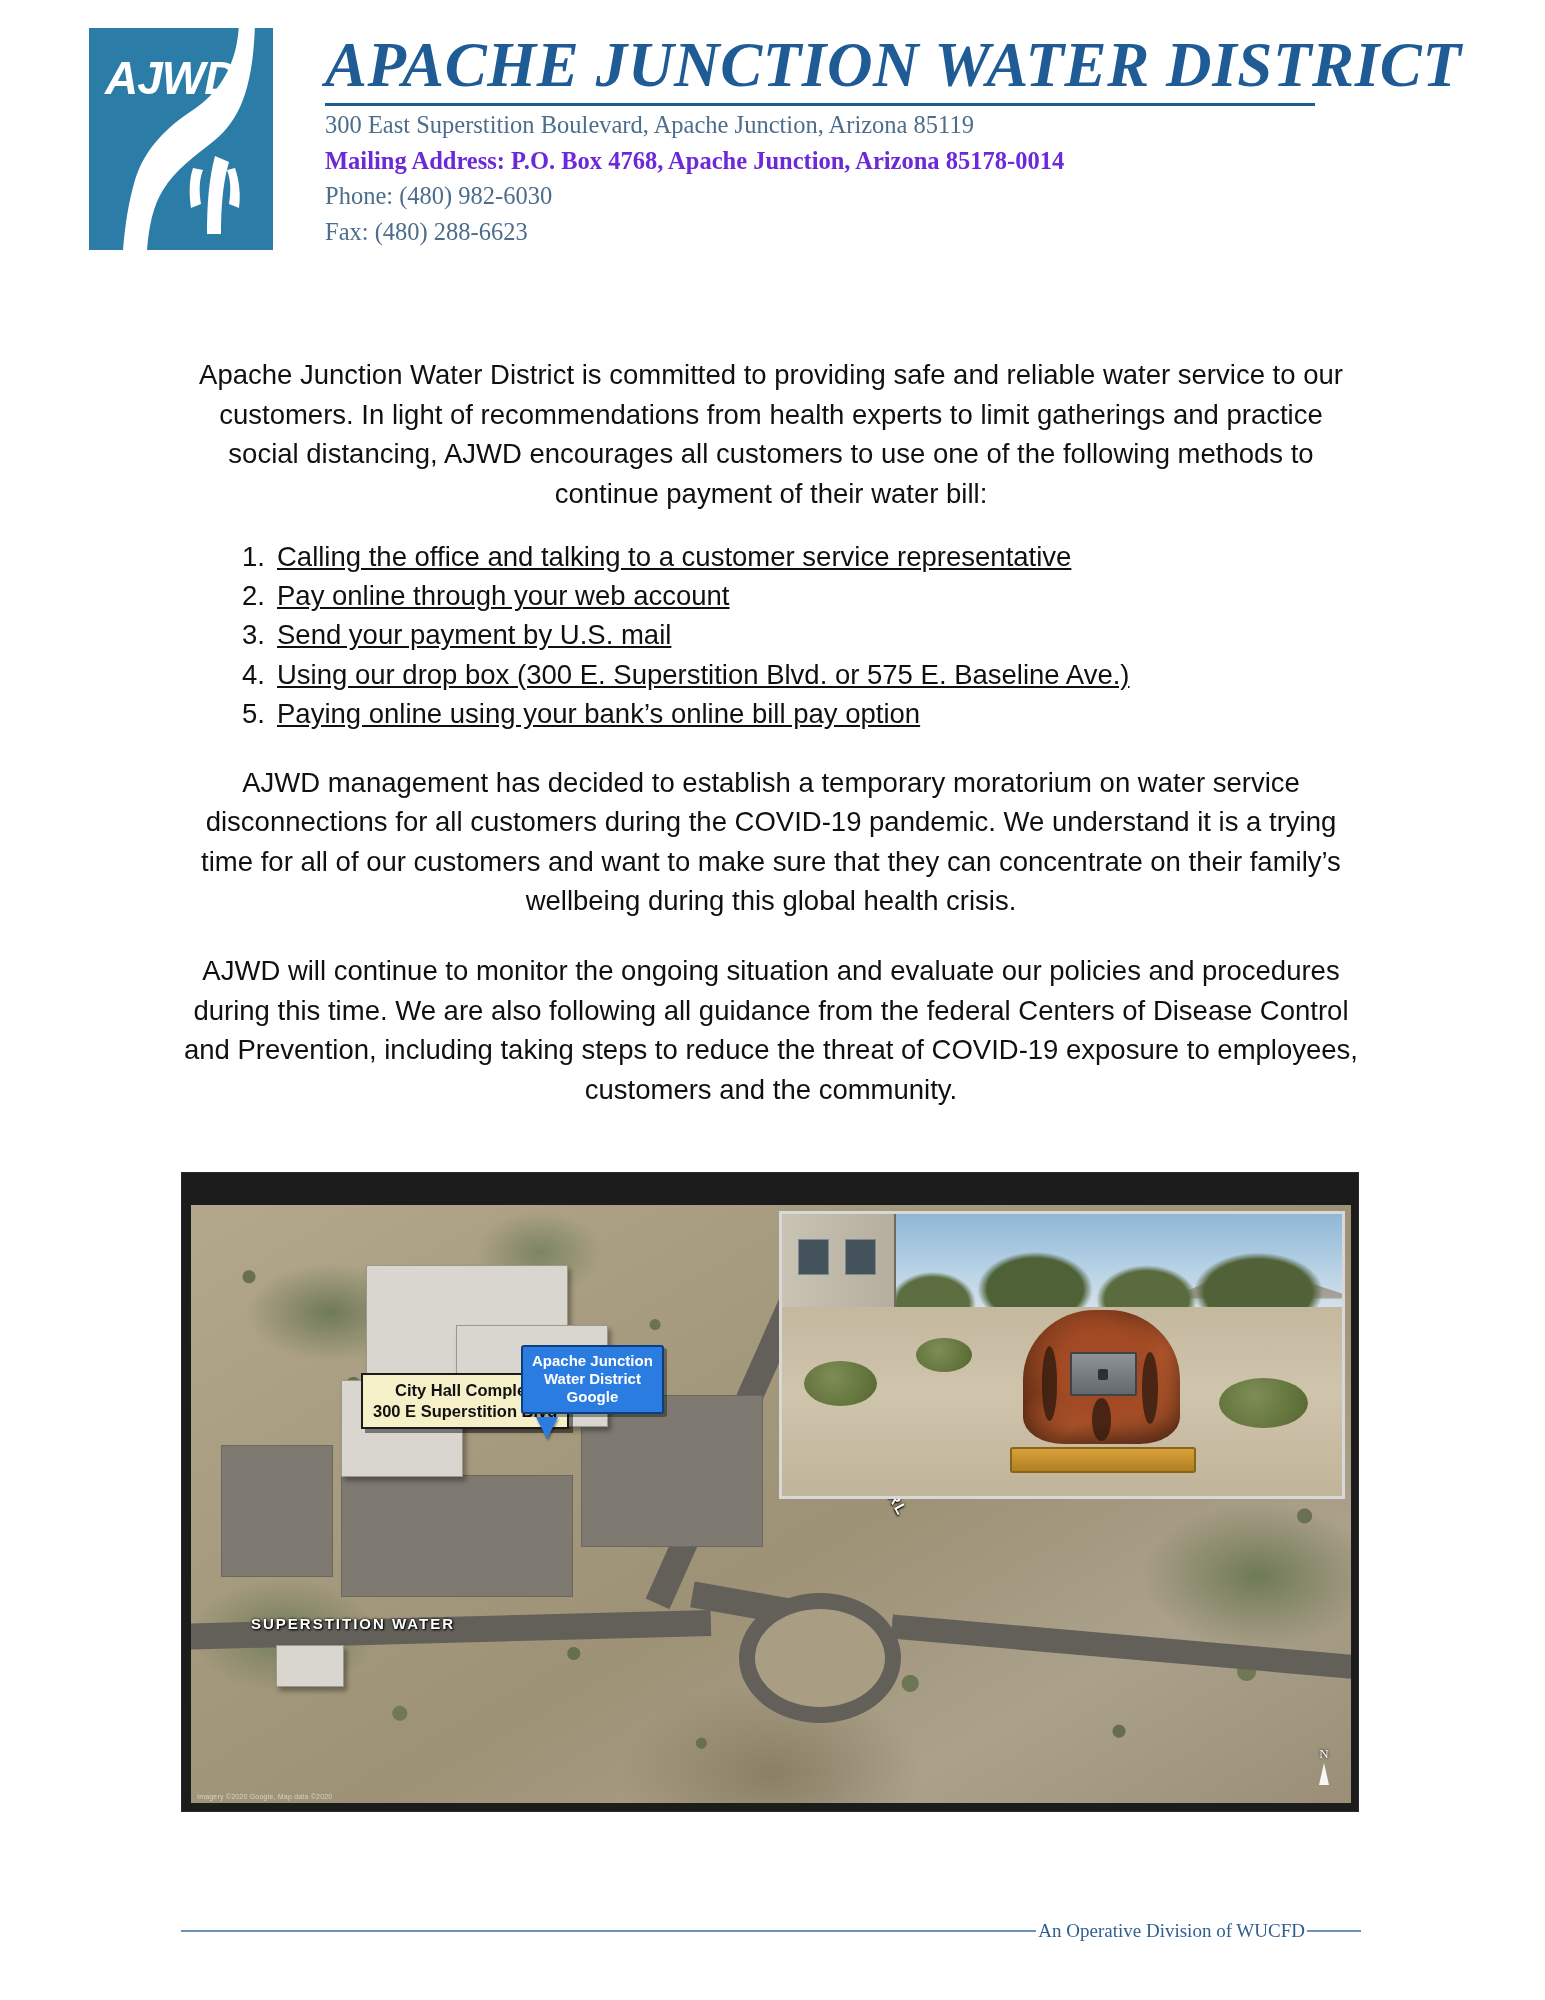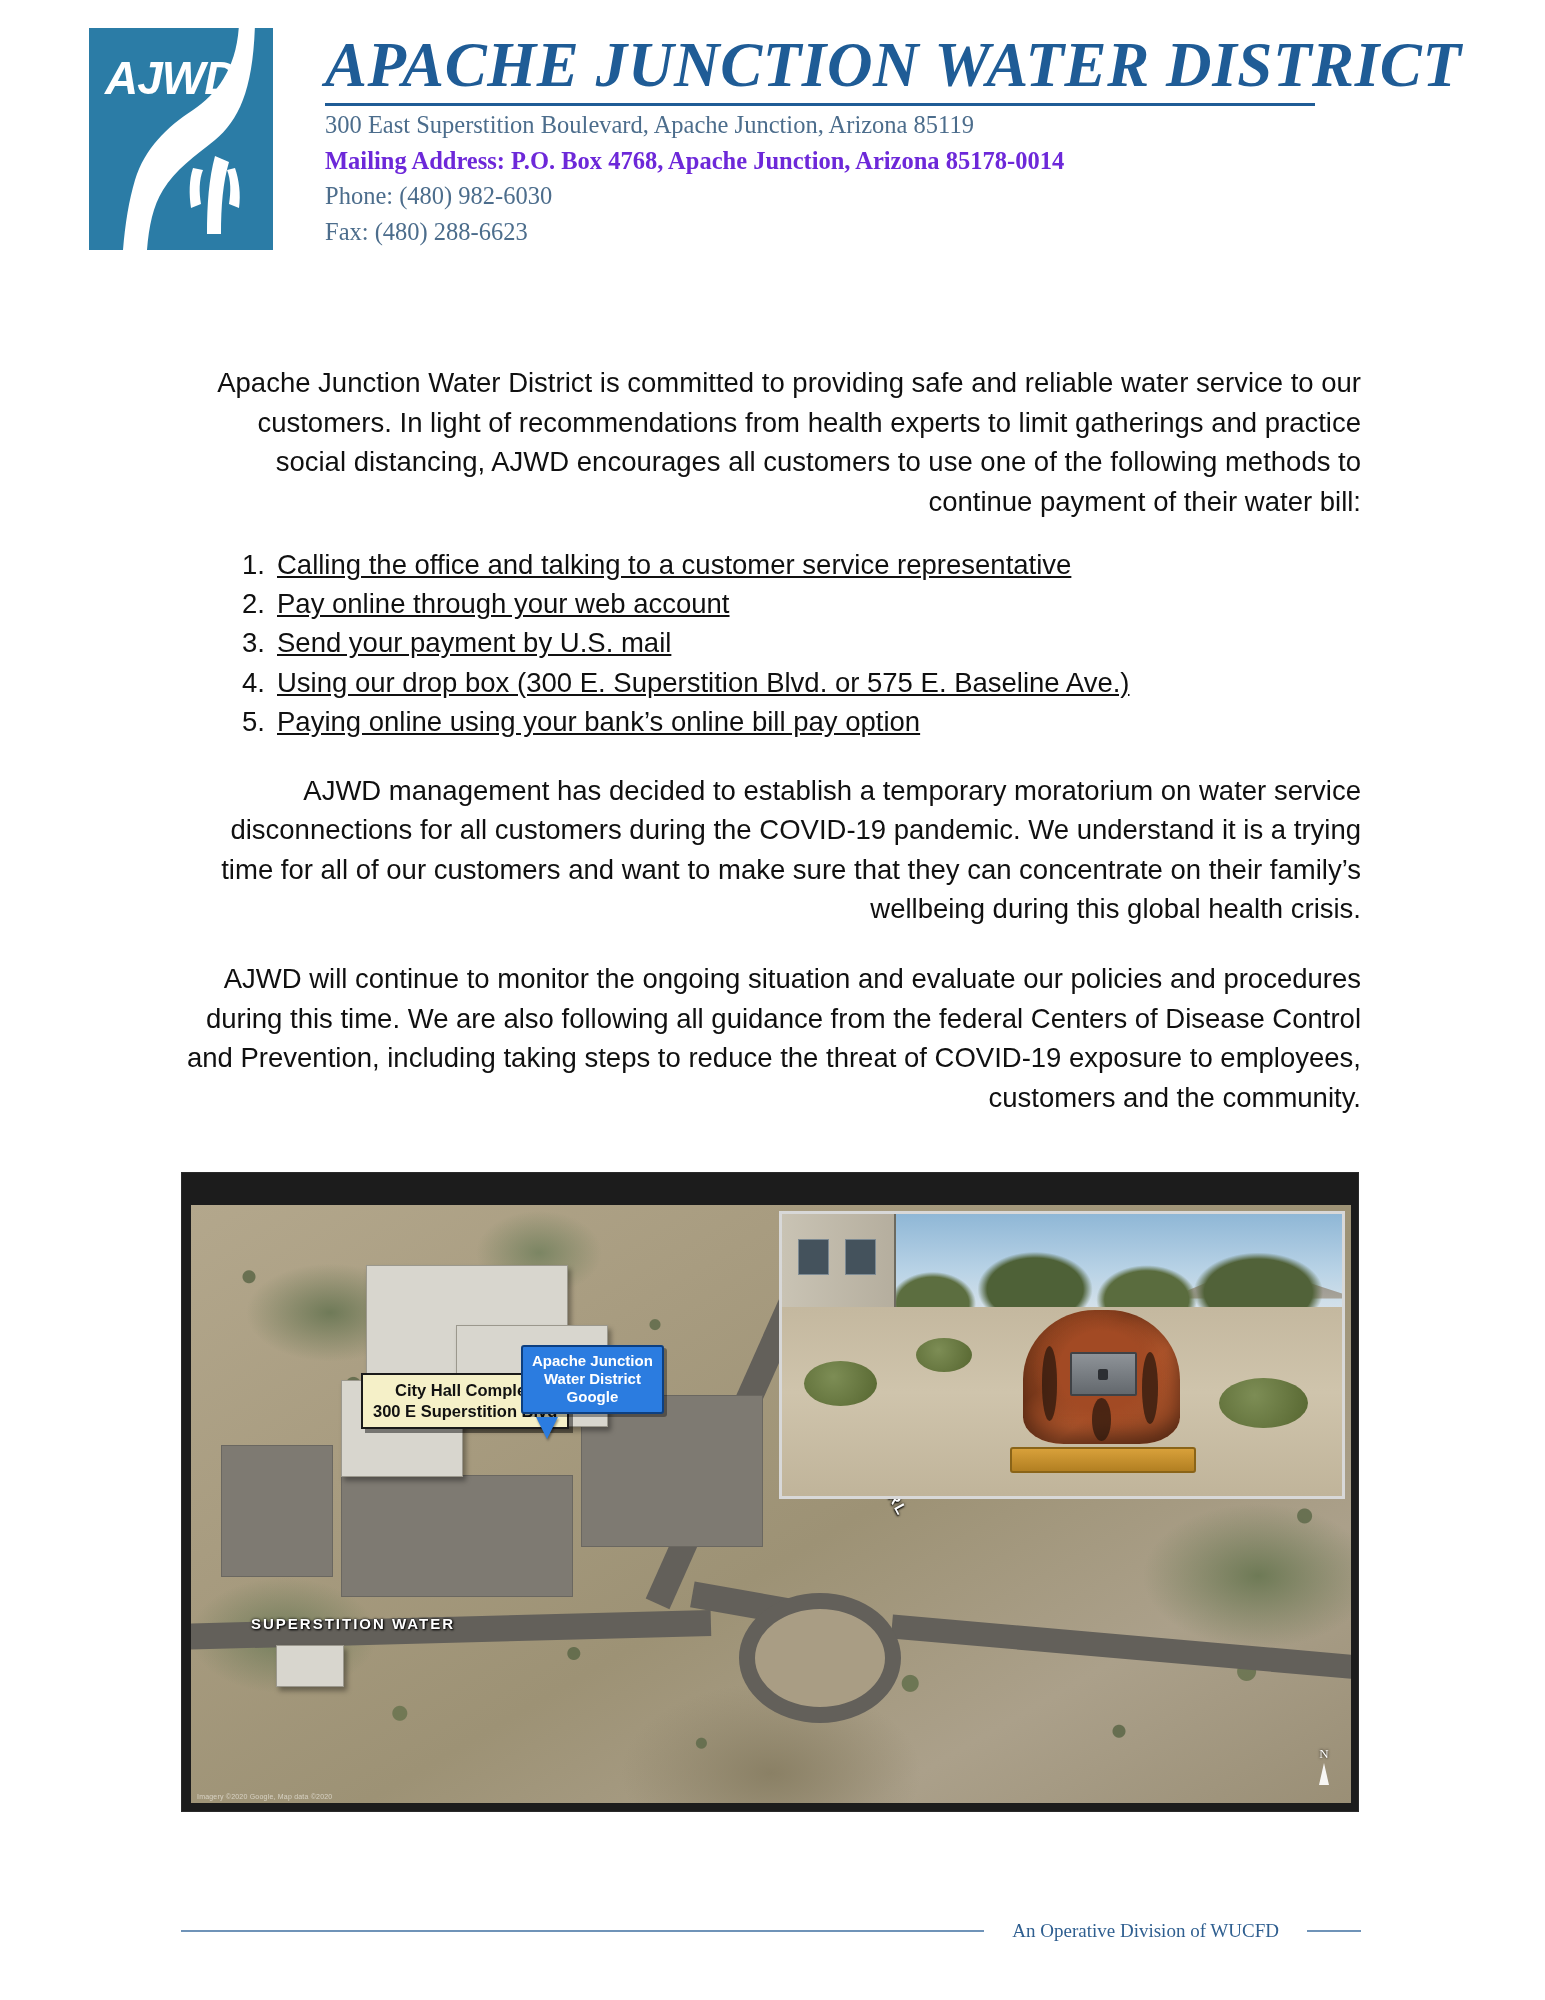--- a/index.html
+++ b/index.html
@@ -78,22 +78,22 @@
     position: absolute;
     left: 181px;
     top: 355px;
     width: 1180px;
   }
   .para {
     font-family: "Liberation Sans", sans-serif;
     font-size: 27.5px;
     line-height: 1.44;
     color: #101010;
-    margin: 8px 0 30px 0;
-    text-align: right;
+    margin: 0 0 30px 0;
+    text-align: center;
   }
   .para.tight { margin-bottom: 24px; }
 
   ol.methods {
     margin: 0 0 30px 0;
     padding: 0 0 0 48px;
     list-style: none;
     counter-reset: m;
   }
   ol.methods li {
@@ -376,21 +376,21 @@
   }
 
   
   .footer {
     position: absolute;
     left: 181px;
     top: 1920px;
     width: 1180px;
     display: flex;
     align-items: center;
-    gap: 28px;
+    gap: 2px;
   }
   .footer .rule {
     flex: 1;
     height: 2px;
     background: #6f93b8;
   }
   .footer .rule.short { flex: 0 0 54px; }
   .footer-text {
     font-family: "Liberation Serif", serif;
     font-size: 19px;

